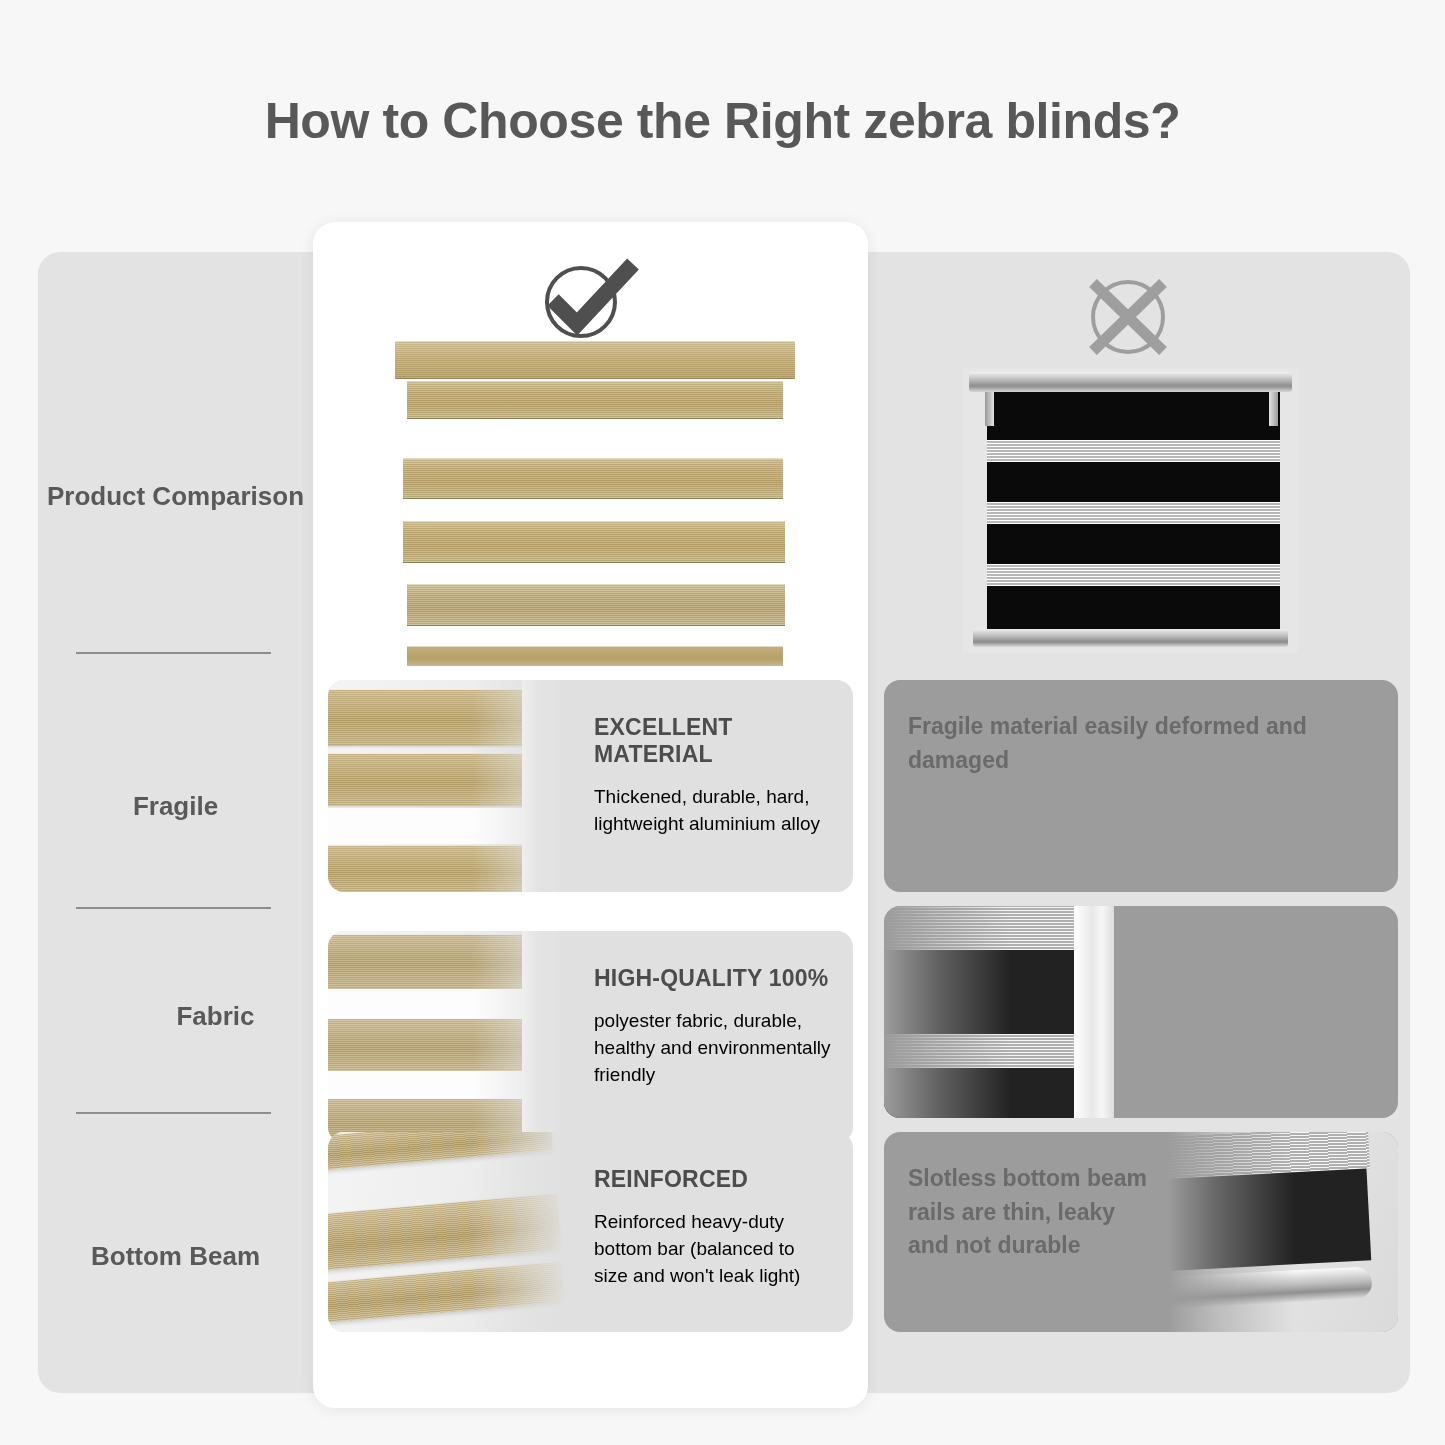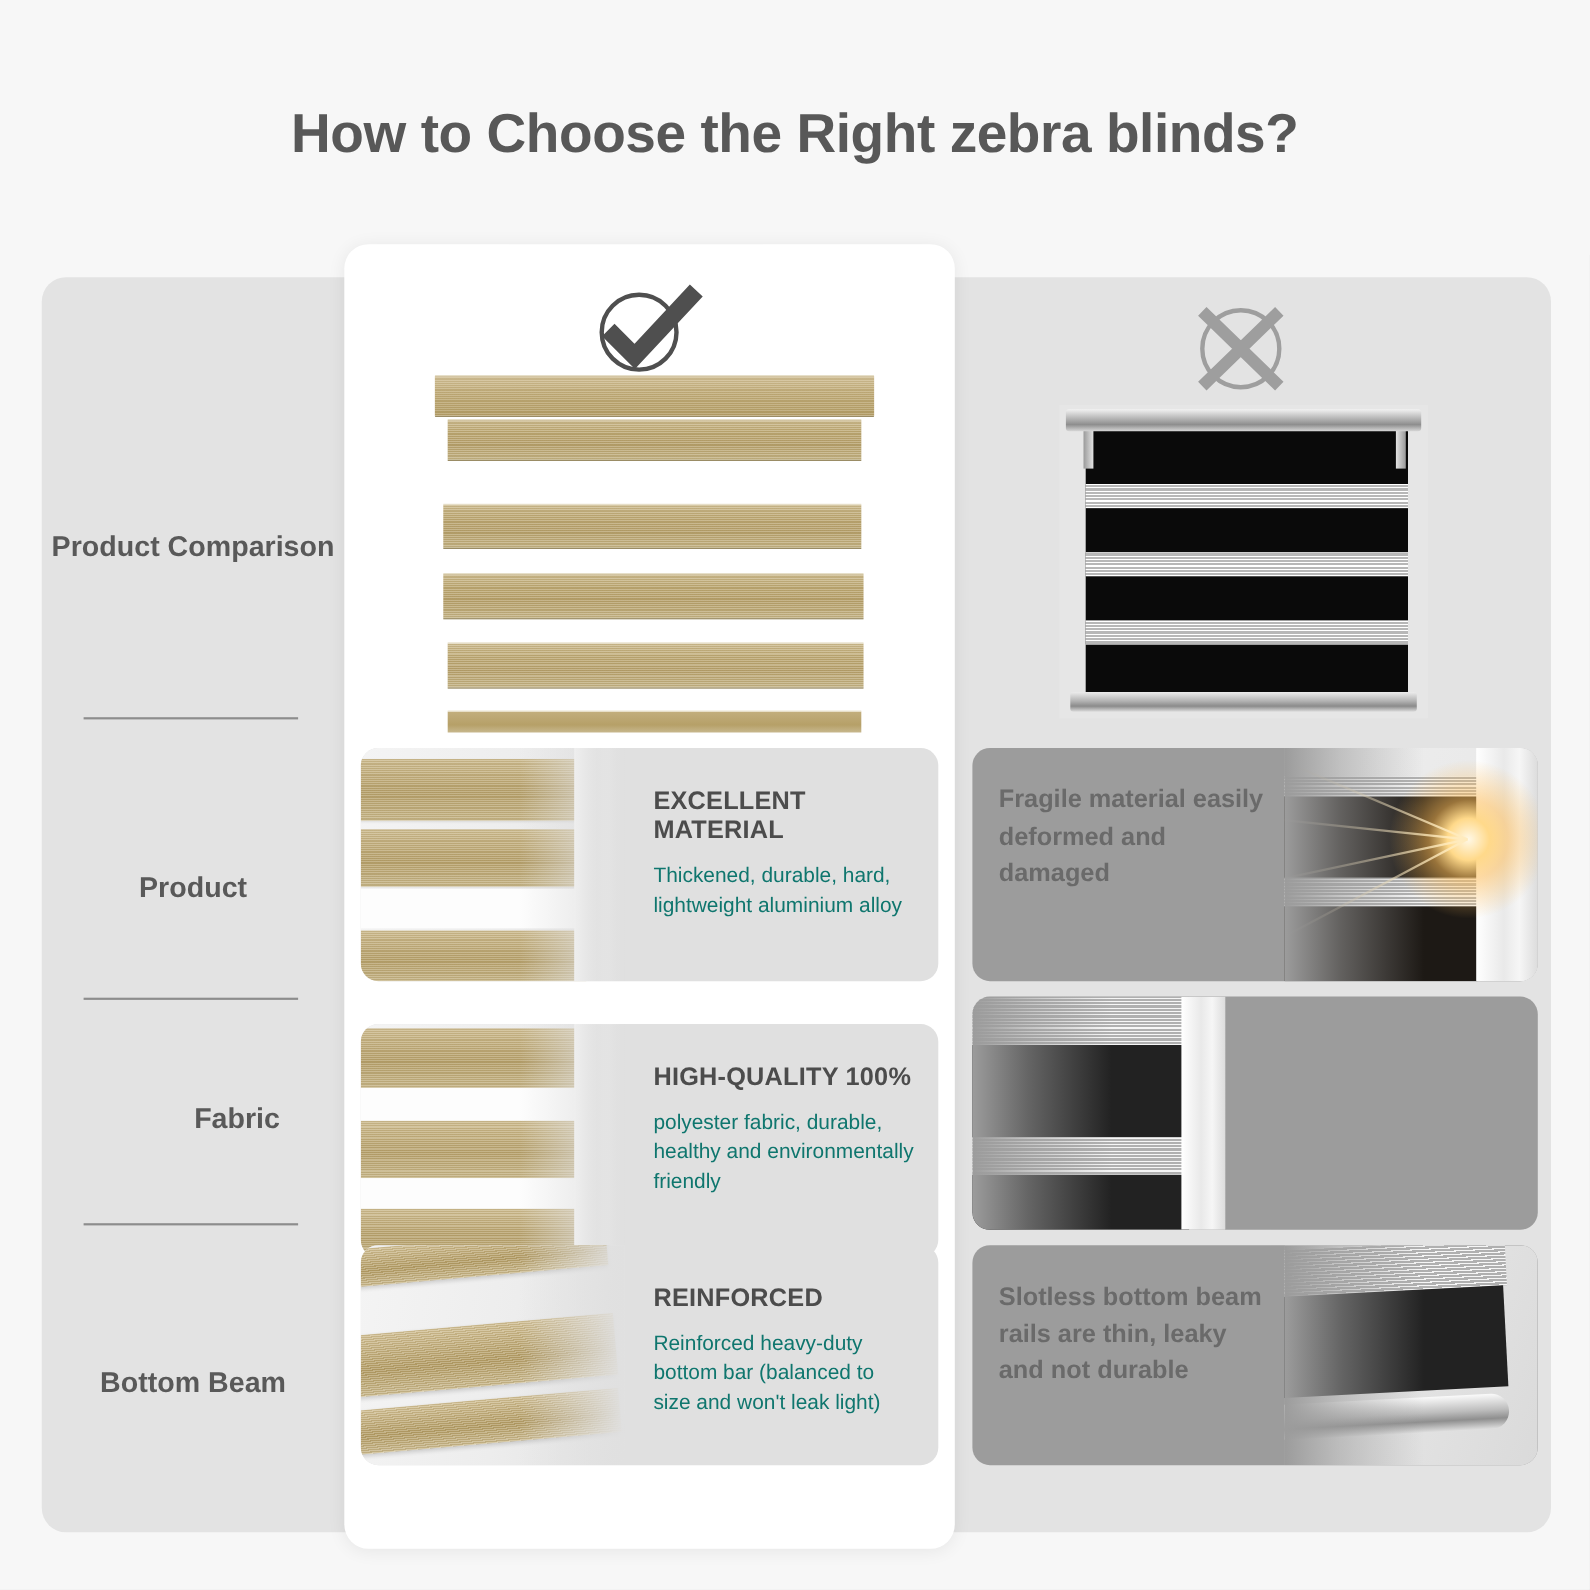--- a/index.html
+++ b/index.html
@@ -105,35 +105,35 @@
   
   .feat {
     position: absolute; border-radius: 16px; overflow: hidden;
     display: flex; align-items: stretch;
   }
   .feat-good { background: #e0e0e0; left: 328px; width: 525px; }
   .feat-bad  { background: #9c9c9c; left: 884px; width: 514px; }
   .fg0 { top: 680px;  height: 212px; justify-content: flex-end; }
   .fg1 { top: 906px;  height: 212px; margin-top: 25px; }
   .fg2 { top: 1132px; height: 200px; }
-  .fb0 { top: 680px;  height: 212px; }
+  .fb0 { top: 680px;  height: 212px; flex-direction: column; }
   .fb1 { top: 906px;  height: 212px; }
   .fb2 { top: 1132px; height: 200px; }
 
   .feat-photo { position: relative; flex: 0 0 auto; overflow: hidden; }
   .feat-good .feat-photo { width: 240px; }
   .feat-bad  .feat-photo { width: 230px; order: 2; }
   .feat-text { flex: 1 1 auto; padding: 34px 20px 0 26px; }
   .feat-bad .feat-text { order: 1; padding: 30px 10px 0 24px; }
 
   .feat-head {
     font-size: 23px; font-weight: bold; color: #4c4c4c;
     letter-spacing: .2px; margin-bottom: 16px;
   }
-  .feat-body { font-size: 19px; color: #0f766e; line-height: 1.42; }
+  .feat-body { font-size: 19px; color: #000000; line-height: 1.42; }
   .bad-text { font-size: 23px; font-weight: bold; color: #6a6a6a; line-height: 1.46; }
 
   
   .ph-frame { position:absolute; inset:0; background:
       linear-gradient(100deg,#f4f4f4 0%, #ededed 55%, #e2e2e2 100%); }
   .ph-band { position:absolute; left:-10px; width:215px;
     background:
       repeating-linear-gradient(0deg, rgba(255,255,255,.20) 0 1px, rgba(120,100,60,.10) 1px 2px),
       linear-gradient(180deg,#cdbb8e,#b6a06a 55%,#c6b587);
     box-shadow: 0 1px 2px rgba(0,0,0,.12); }
@@ -167,21 +167,21 @@
 
 <div class="page">
 
   <div class="title">How to Choose the Right zebra blinds?</div>
 
   <div class="panel"></div>
 
   <div class="labels">
     <div class="label-cell lc0">Product Comparison</div>
     <div class="divider dv0"></div>
-    <div class="label-cell lc1">Product</div>
+    <div class="label-cell lc1">Fragile</div>
     <div class="divider dv1"></div>
     <div class="label-cell lc2">Fabric</div>
     <div class="divider dv2"></div>
     <div class="label-cell lc3">Bottom Beam</div>
   </div>
 
   <div class="card-good"></div>
 
   <svg class="icon-check" viewBox="0 0 108 96">
     <circle cx="49" cy="54" r="34" fill="none" stroke="#4f4f4f" stroke-width="4"></circle>

